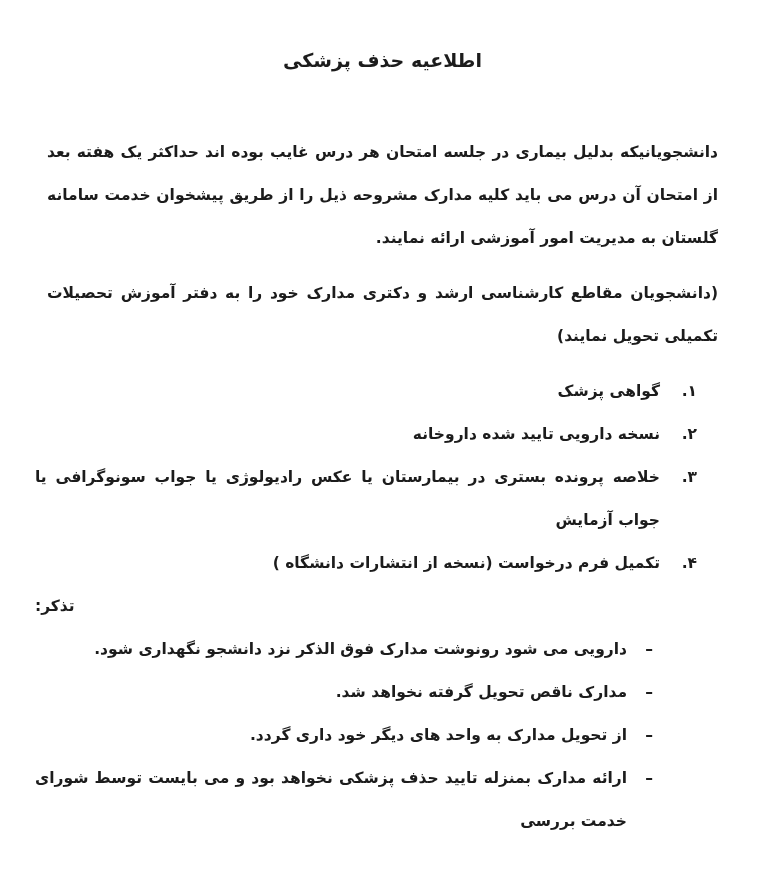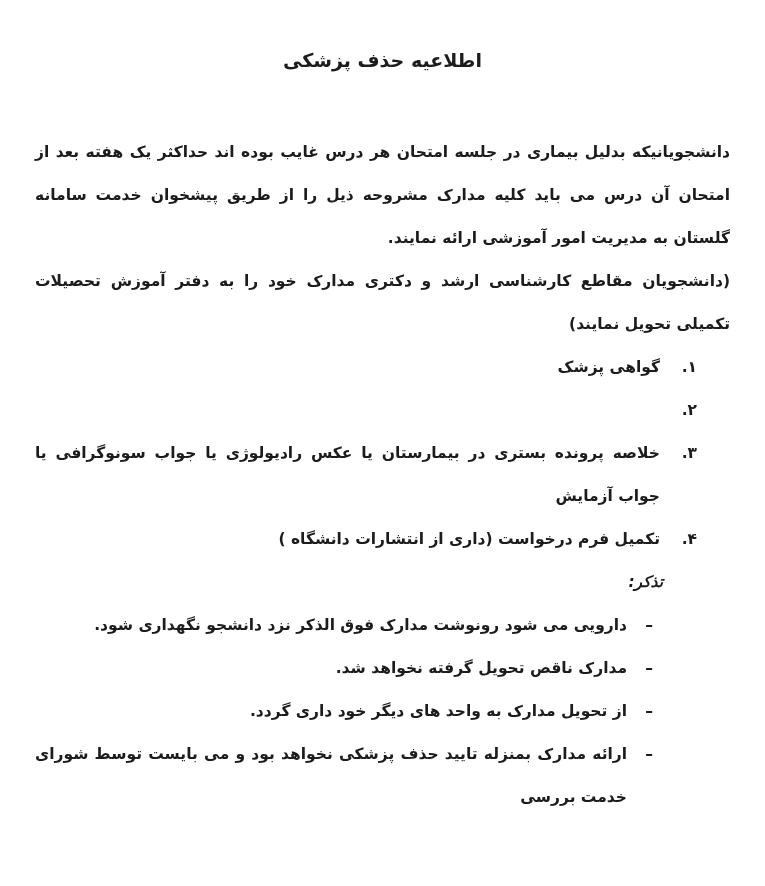--- a/index.html
+++ b/index.html
@@ -24,21 +24,21 @@
     overflow: hidden;
   }
   .doc-title {
     margin: 47px 0 0 0;
     font-size: 19px;
     line-height: 26px;
     text-align: center;
     font-weight: bold;
   }
   .para {
-    margin: 0;
+    margin: 12px;
     text-align: justify;
   }
   .para.first {
     margin-top: 58px;
   }
   .num-list, .dash-list {
     margin: 0;
   }
   .num-item {
     display: flex;
@@ -49,22 +49,21 @@
     width: 37px;
     text-align: right;
   }
   .num-item .item-text {
     flex: 1;
     text-align: justify;
   }
   .note-label {
     margin: 0;
     padding-right: 67px;
-    text-align: right;
-    font-style: italic;
+    text-align: left;
   }
   .dash-item {
     display: flex;
     padding-right: 77px;
   }
   .dash-item .marker {
     flex: 0 0 26px;
     width: 26px;
     text-align: right;
   }
@@ -84,28 +83,29 @@
 
   <p class="para">(دانشجویان مقاطع کارشناسی ارشد و دکتری مدارک خود را به دفتر آموزش تحصیلات تکمیلی تحویل نمایند)</p>
 
   <div class="num-list">
     <div class="num-item">
       <span class="marker">۱.</span>
       <div class="item-text">گواهی پزشک</div>
     </div>
     <div class="num-item">
       <span class="marker">۲.</span>
+      <div class="item-text">نسخه دارویی تایید شده داروخانه</div>
     </div>
     <div class="num-item">
       <span class="marker">۳.</span>
       <div class="item-text">خلاصه پرونده بستری در بیمارستان یا عکس رادیولوژی یا جواب سونوگرافی یا جواب آزمایش</div>
     </div>
     <div class="num-item">
       <span class="marker">۴.</span>
-      <div class="item-text">تکمیل فرم درخواست (داری از انتشارات دانشگاه )</div>
+      <div class="item-text">تکمیل فرم درخواست (نسخه از انتشارات دانشگاه )</div>
     </div>
   </div>
 
   <p class="note-label">تذکر:</p>
 
   <div class="dash-list">
     <div class="dash-item">
       <span class="marker">–</span>
       <div class="item-text">دارویی می شود رونوشت مدارک فوق الذکر نزد دانشجو نگهداری شود.</div>
     </div>

